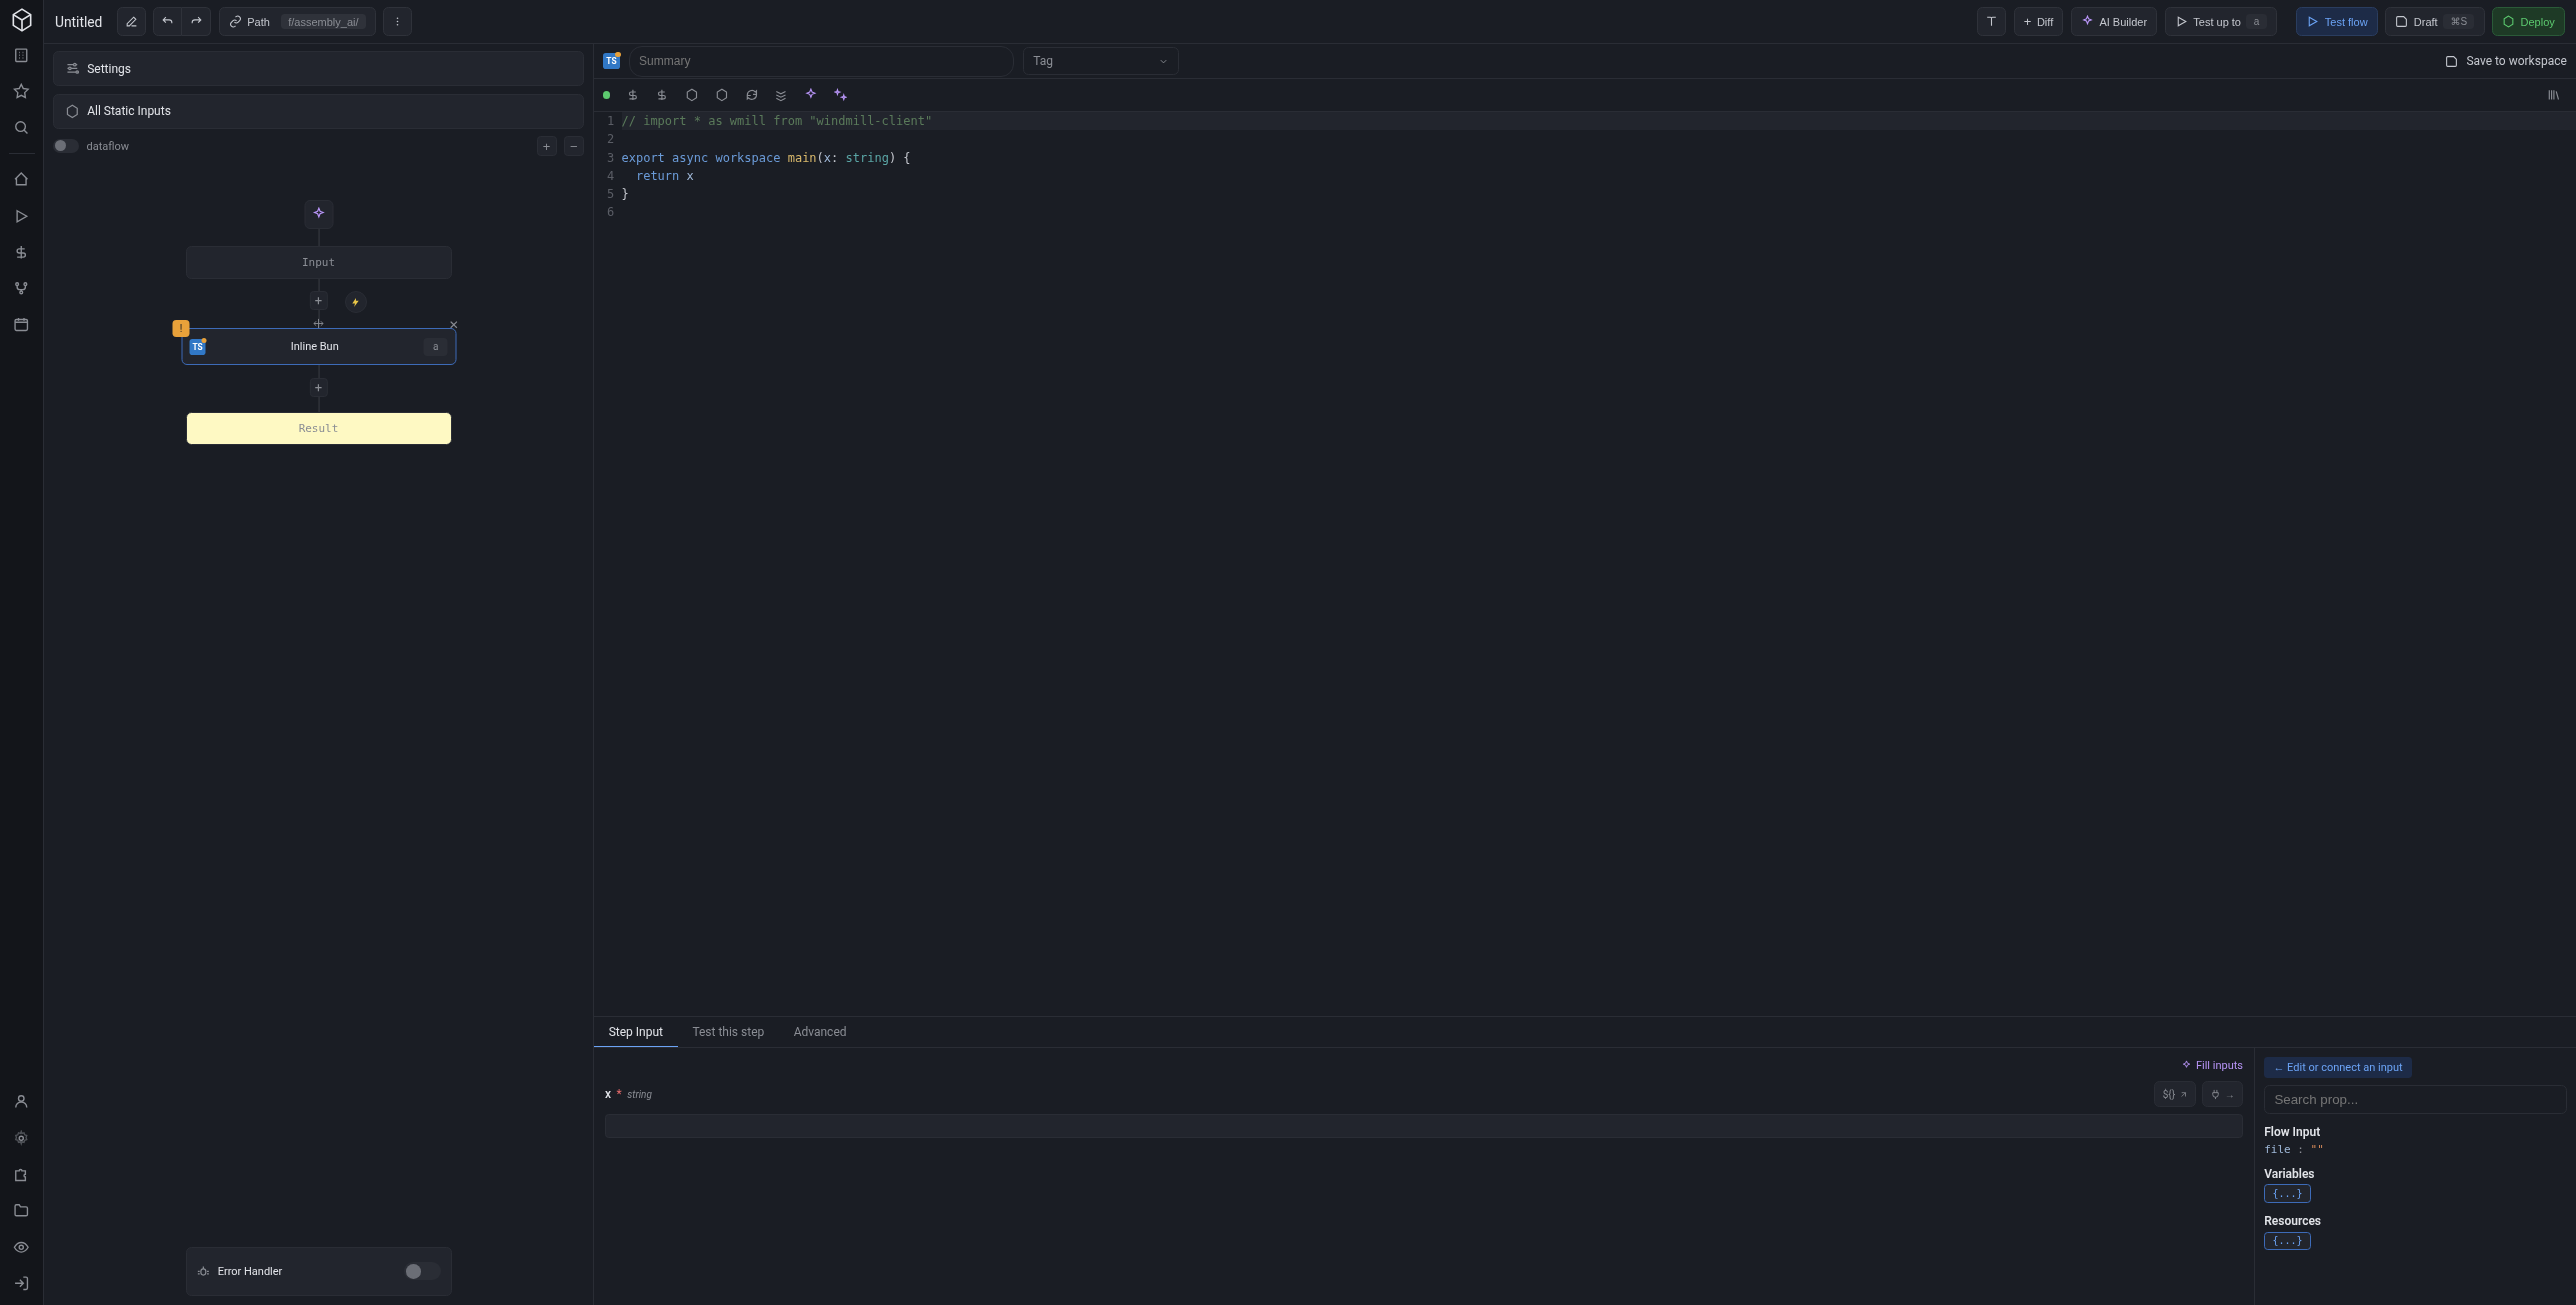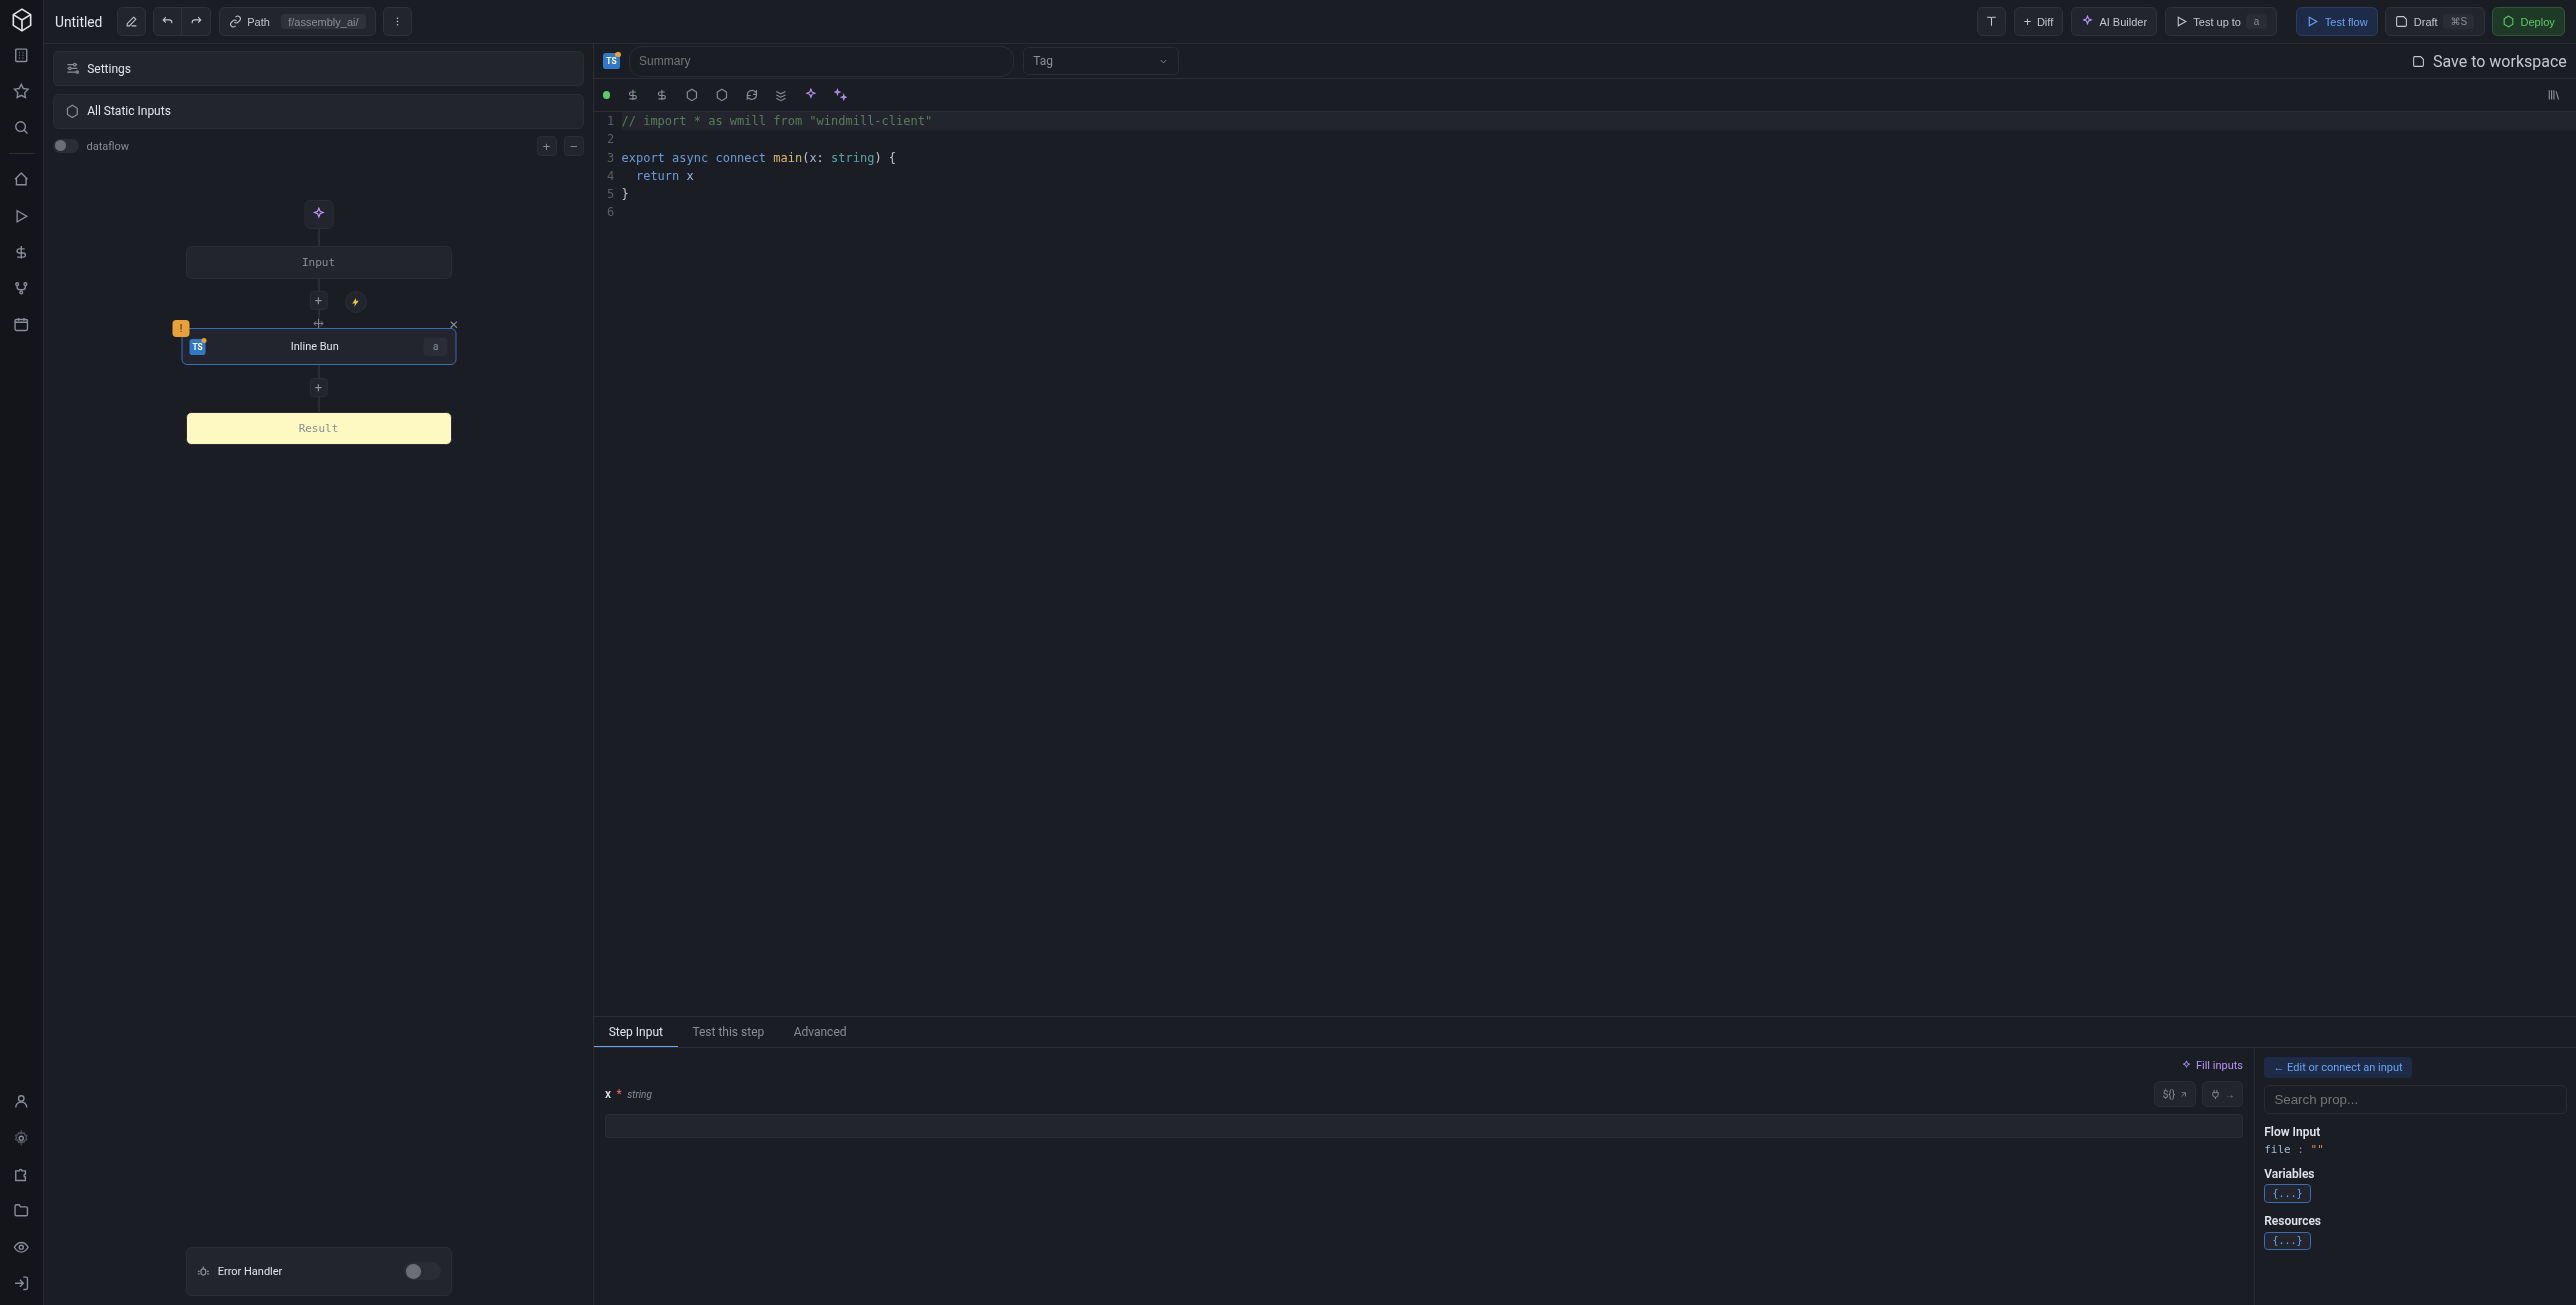--- a/index.html
+++ b/index.html
@@ -60,21 +60,21 @@
     .err-handler { position: absolute; bottom: 9.2px; left: 50%; transform: translateX(-50%); width: 266px; height: 49px; background: #22252d; border: 0.9px solid #2a2d35; border-radius: 5.5px; display: flex; align-items: center; padding: 0 9.2px; gap: 7.3px; font-size: 11px; }
     .err-handler .bug { color: #8a8d94; }
     .err-toggle { margin-left: auto; width: 37px; height: 18.3px; border-radius: 9.2px; background: #2a2d35; position: relative; }
     .err-toggle::before { content: ''; position: absolute; width: 14.7px; height: 14.7px; border-radius: 50%; background: #6b6e76; top: 1.8px; left: 1.8px; }
     
     .right-panel { flex: 1; display: flex; flex-direction: column; }
     .rp-header { height: 35px; display: flex; align-items: center; padding: 0 9.2px; gap: 9.2px; border-bottom: 0.9px solid #2a2d35; }
     .rp-header .ts-badge { position: relative; }
     .summary-input { flex: 1; max-width: 385px; height: 31px; background: #1a1d24; border: 0.9px solid #2a2d35; border-radius: 13px; padding: 0 9.2px; color: #8a8d94; font-size: 12px; }
     .tag-select { width: 156px; height: 27.5px; background: #1a1d24; border: 0.9px solid #2a2d35; border-radius: 5.5px; padding: 0 9.2px; color: #8a8d94; font-size: 12px; display: flex; align-items: center; justify-content: space-between; }
-    .save-ws { margin-left: auto; display: flex; align-items: center; gap: 8px; color: #c4c7ce; font-size: 16px; cursor: pointer; text-align: right; }
+    .save-ws { margin-left: auto; display: flex; align-items: center; gap: 8px; color: #c4c7ce; font-size: 12px; cursor: pointer; text-align: right; }
     
     .ed-toolbar { height: 33px; display: flex; align-items: center; padding: 0 9.2px; gap: 3.7px; border-bottom: 0.9px solid #2a2d35; }
     .ed-dot { width: 7.3px; height: 7.3px; border-radius: 50%; background: #5cc96f; margin-right: 5.5px; }
     .ed-tool { width: 26px; height: 26px; display: flex; align-items: center; justify-content: center; color: #8a8d94; border-radius: 3.7px; }
     .ed-tool svg { width: 13.8px; height: 13.8px; }
     .ed-spacer { flex: 1; }
     
     .editor { flex: 1; display: flex; font-family: "SF Mono", Monaco, monospace; font-size: 12px; overflow: hidden; min-height: 0; }
     .gutter { width: 27.5px; text-align: right; padding-right: 7.3px; color: #5a5d65; user-select: none; }
     .gutter div { height: 18.3px; line-height: 18.3px; }
@@ -425,21 +425,21 @@
             <div>1</div>
               <div>2</div>
               <div>3</div>
               <div>4</div>
               <div>5</div>
               <div>6</div>
           </div>
           <div class="code">
             <div class="code-line hl"><span class="c-comment">// import * as wmill from "windmill-client"</span></div>
             <div class="code-line"></div>
-            <div class="code-line"><span class="c-kw">export </span><span class="c-kw">async </span><span class="c-kw">connect </span><span class="c-fn">main</span><span class="c-punc">(</span><span class="c-var">x</span><span class="c-punc">: </span><span class="c-type">string</span><span class="c-punc">) {</span></div>
+            <div class="code-line"><span class="c-kw">export </span><span class="c-kw">async </span><span class="c-kw">workspace </span><span class="c-fn">main</span><span class="c-punc">(</span><span class="c-var">x</span><span class="c-punc">: </span><span class="c-type">string</span><span class="c-punc">) {</span></div>
             <div class="code-line"><span class="c-kw">  return </span><span class="c-var">x</span></div>
             <div class="code-line"><span class="c-punc">}</span></div>
             <div class="code-line"></div>
           </div>
         </div>
         <div class="bottom-tabs">
           <div class="btab active">Step Input</div>
           <div class="btab">Test this step</div>
           <div class="btab">Advanced</div>
         </div>

